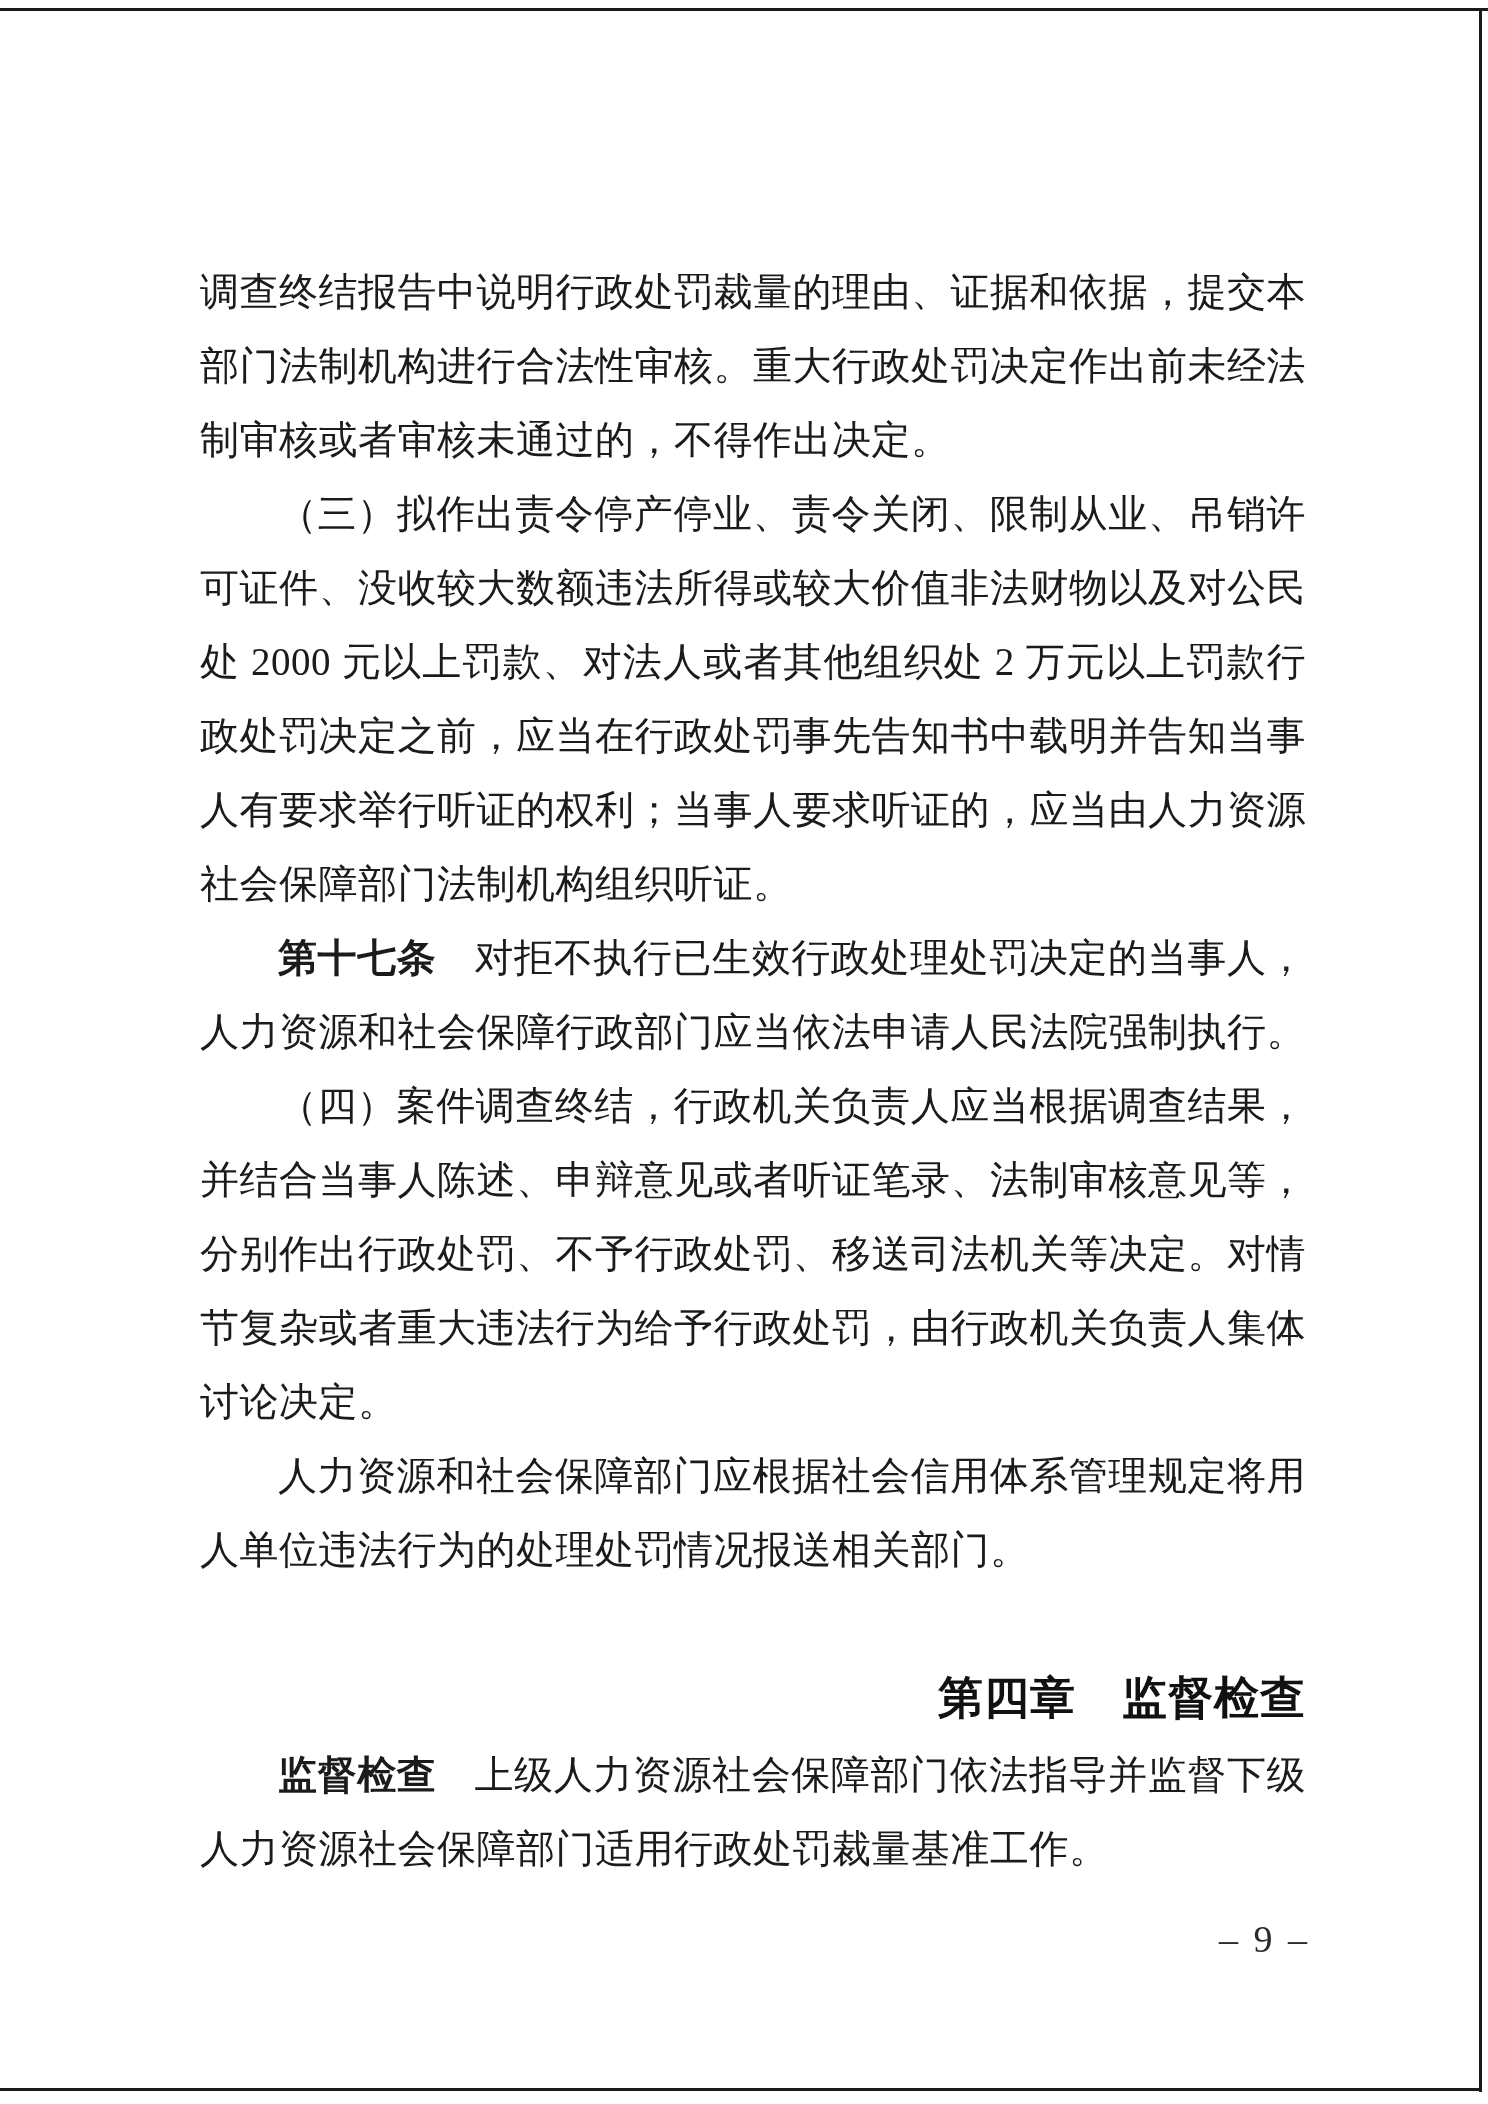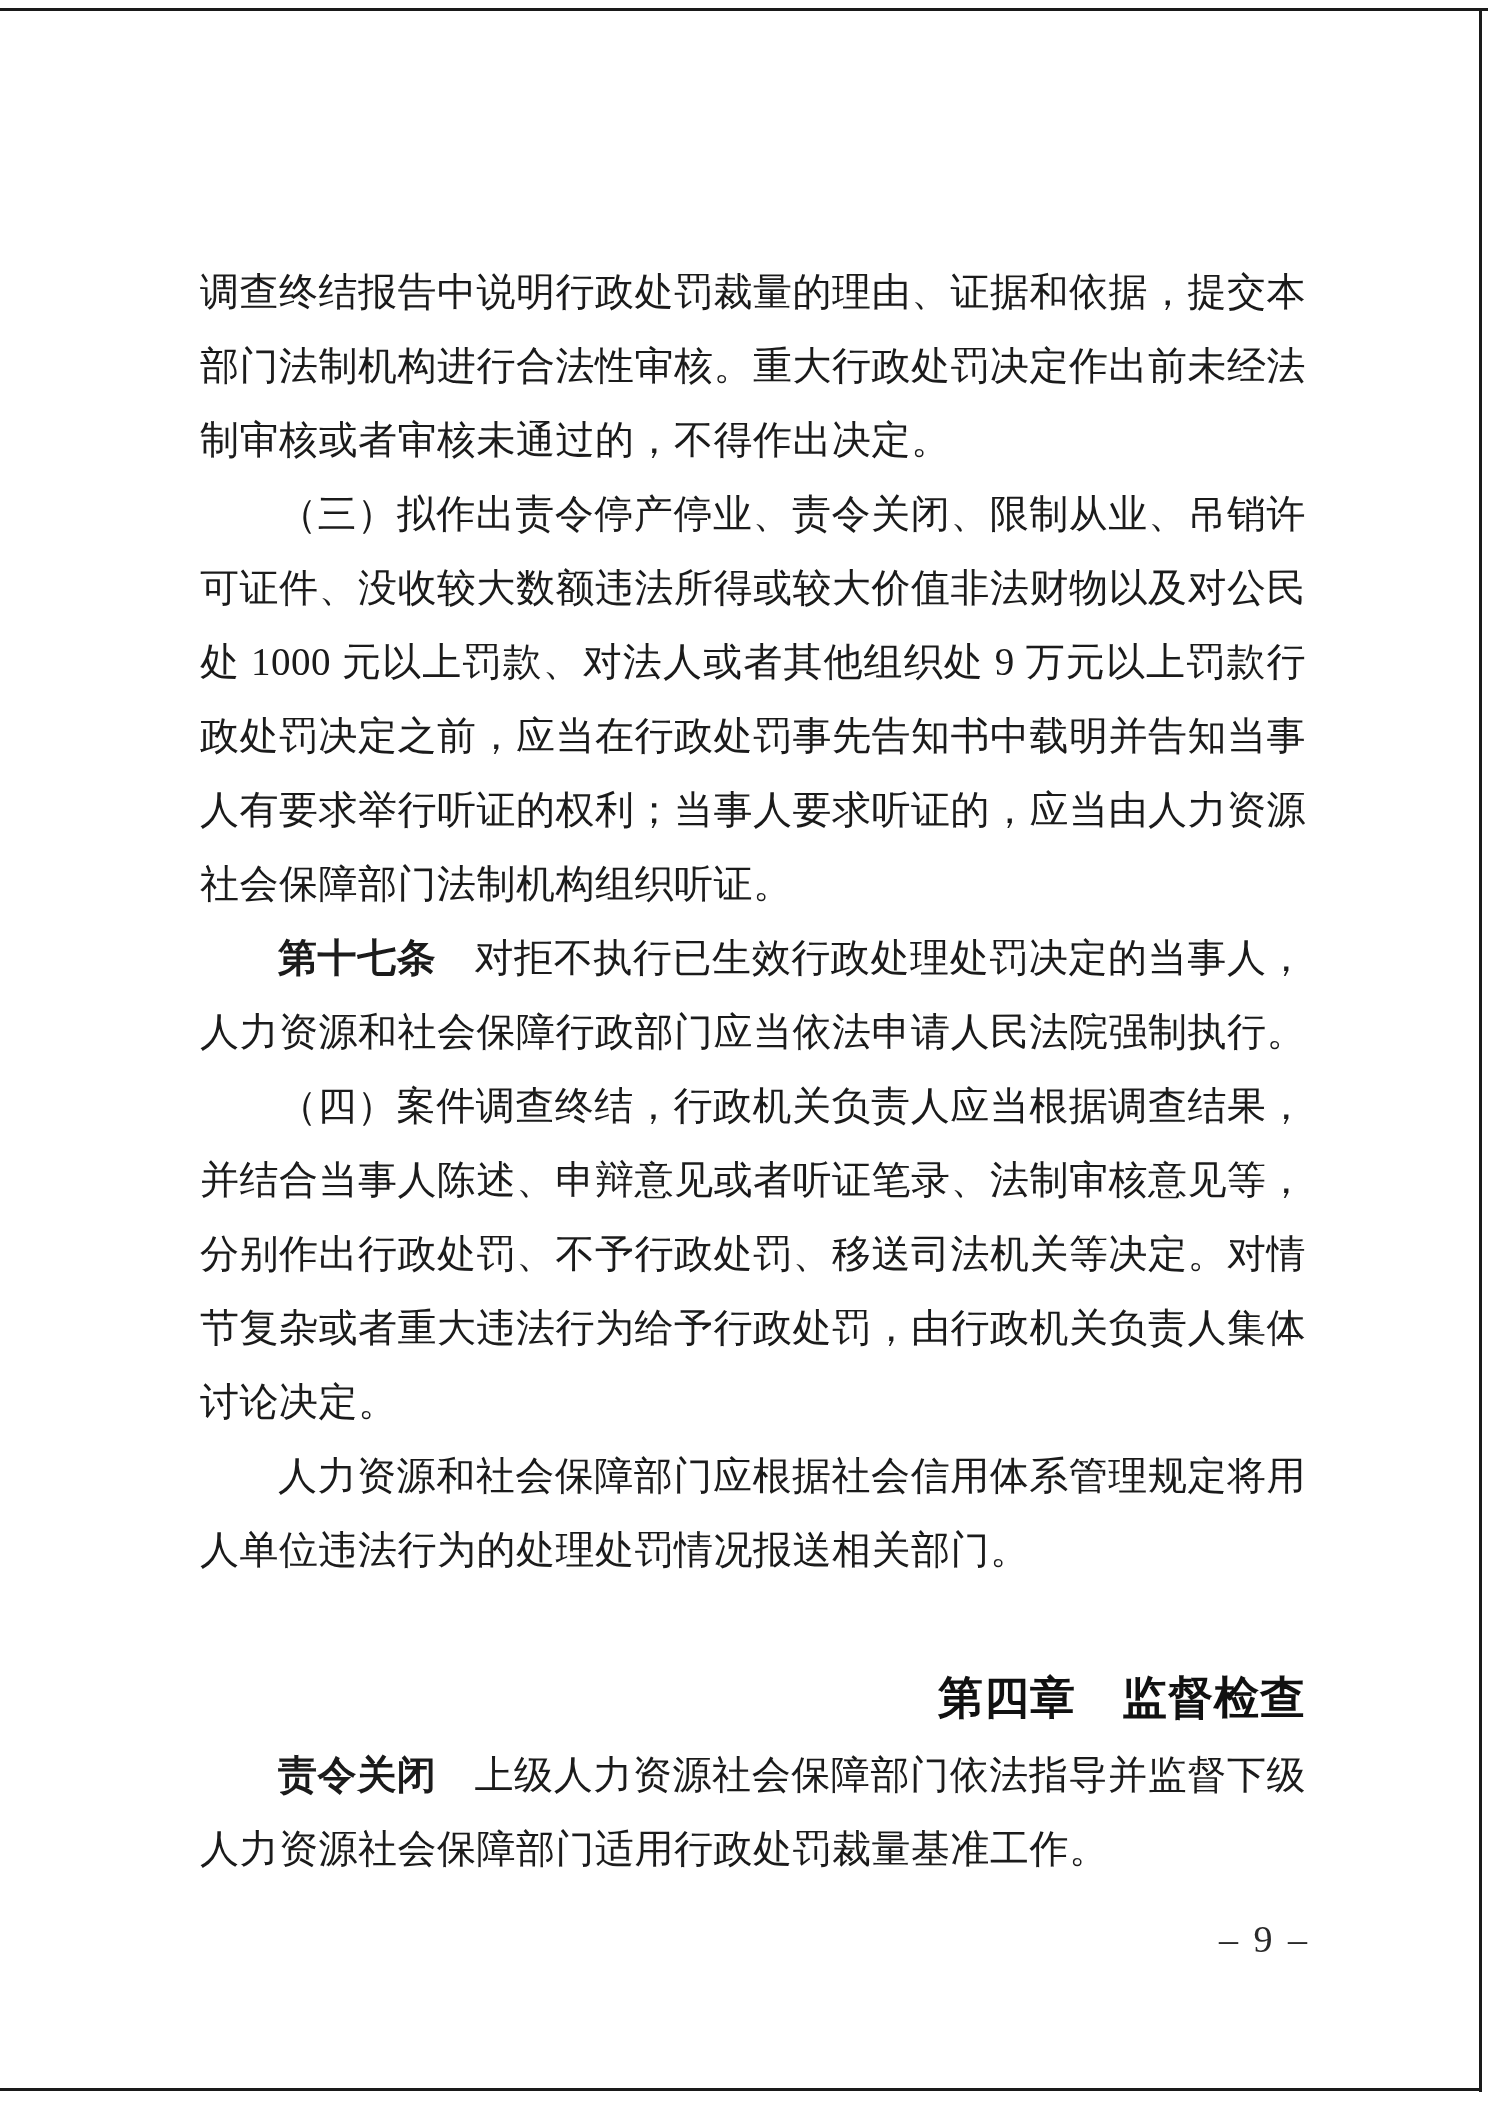--- a/index.html
+++ b/index.html
@@ -70,27 +70,27 @@
 <body>
 
 <div class="page">
   <div class="edge edge-top"></div>
   <div class="edge edge-right"></div>
   <div class="edge edge-bottom"></div>
 
   <div class="text-col">
     <p class="para no-indent">调查终结报告中说明行政处罚裁量的理由、证据和依据，提交本部门法制机构进行合法性审核。重大行政处罚决定作出前未经法制审核或者审核未通过的，不得作出决定。</p>
 
-    <p class="para">（三）拟作出责令停产停业、责令关闭、限制从业、吊销许可证件、没收较大数额违法所得或较大价值非法财物以及对公民处 1000 元以上罚款、对法人或者其他组织处 9 万元以上罚款行政处罚决定之前，应当在行政处罚事先告知书中载明并告知当事人有要求举行听证的权利；当事人要求听证的，应当由人力资源社会保障部门法制机构组织听证。</p>
+    <p class="para">（三）拟作出责令停产停业、责令关闭、限制从业、吊销许可证件、没收较大数额违法所得或较大价值非法财物以及对公民处 2000 元以上罚款、对法人或者其他组织处 2 万元以上罚款行政处罚决定之前，应当在行政处罚事先告知书中载明并告知当事人有要求举行听证的权利；当事人要求听证的，应当由人力资源社会保障部门法制机构组织听证。</p>
 
     <p class="para"><span class="lead">第十七条</span><span>对拒不执行已生效行政处理处罚决定的当事人，人力资源和社会保障行政部门应当依法申请人民法院强制执行。</span></p>
 
     <p class="para">（四）案件调查终结，行政机关负责人应当根据调查结果，并结合当事人陈述、申辩意见或者听证笔录、法制审核意见等，分别作出行政处罚、不予行政处罚、移送司法机关等决定。对情节复杂或者重大违法行为给予行政处罚，由行政机关负责人集体讨论决定。</p>
 
     <p class="para">人力资源和社会保障部门应根据社会信用体系管理规定将用人单位违法行为的处理处罚情况报送相关部门。</p>
 
     <h2 class="chapter">第四章　监督检查</h2>
 
-    <p class="para"><span class="lead">责令关闭</span><span>上级人力资源社会保障部门依法指导并监督下级人力资源社会保障部门适用行政处罚裁量基准工作。</span></p>
+    <p class="para"><span class="lead">监督检查</span><span>上级人力资源社会保障部门依法指导并监督下级人力资源社会保障部门适用行政处罚裁量基准工作。</span></p>
   </div>
 
   <div class="page-num">– 9 –</div>
 </div>
 
 </body></html>

